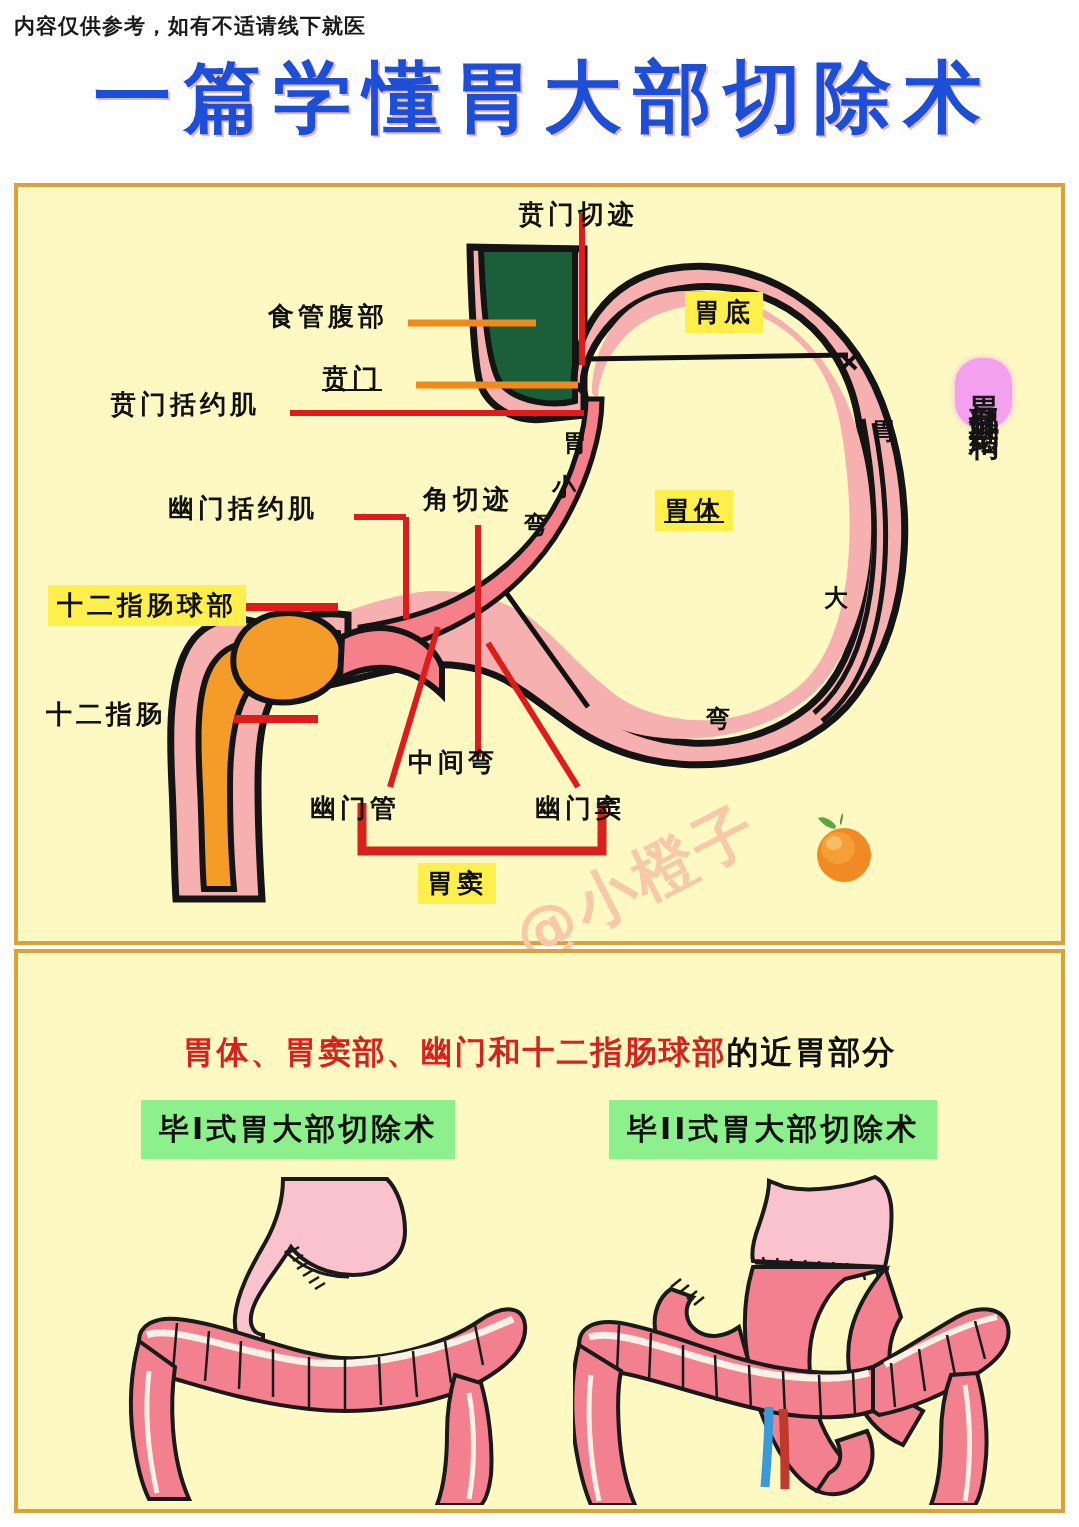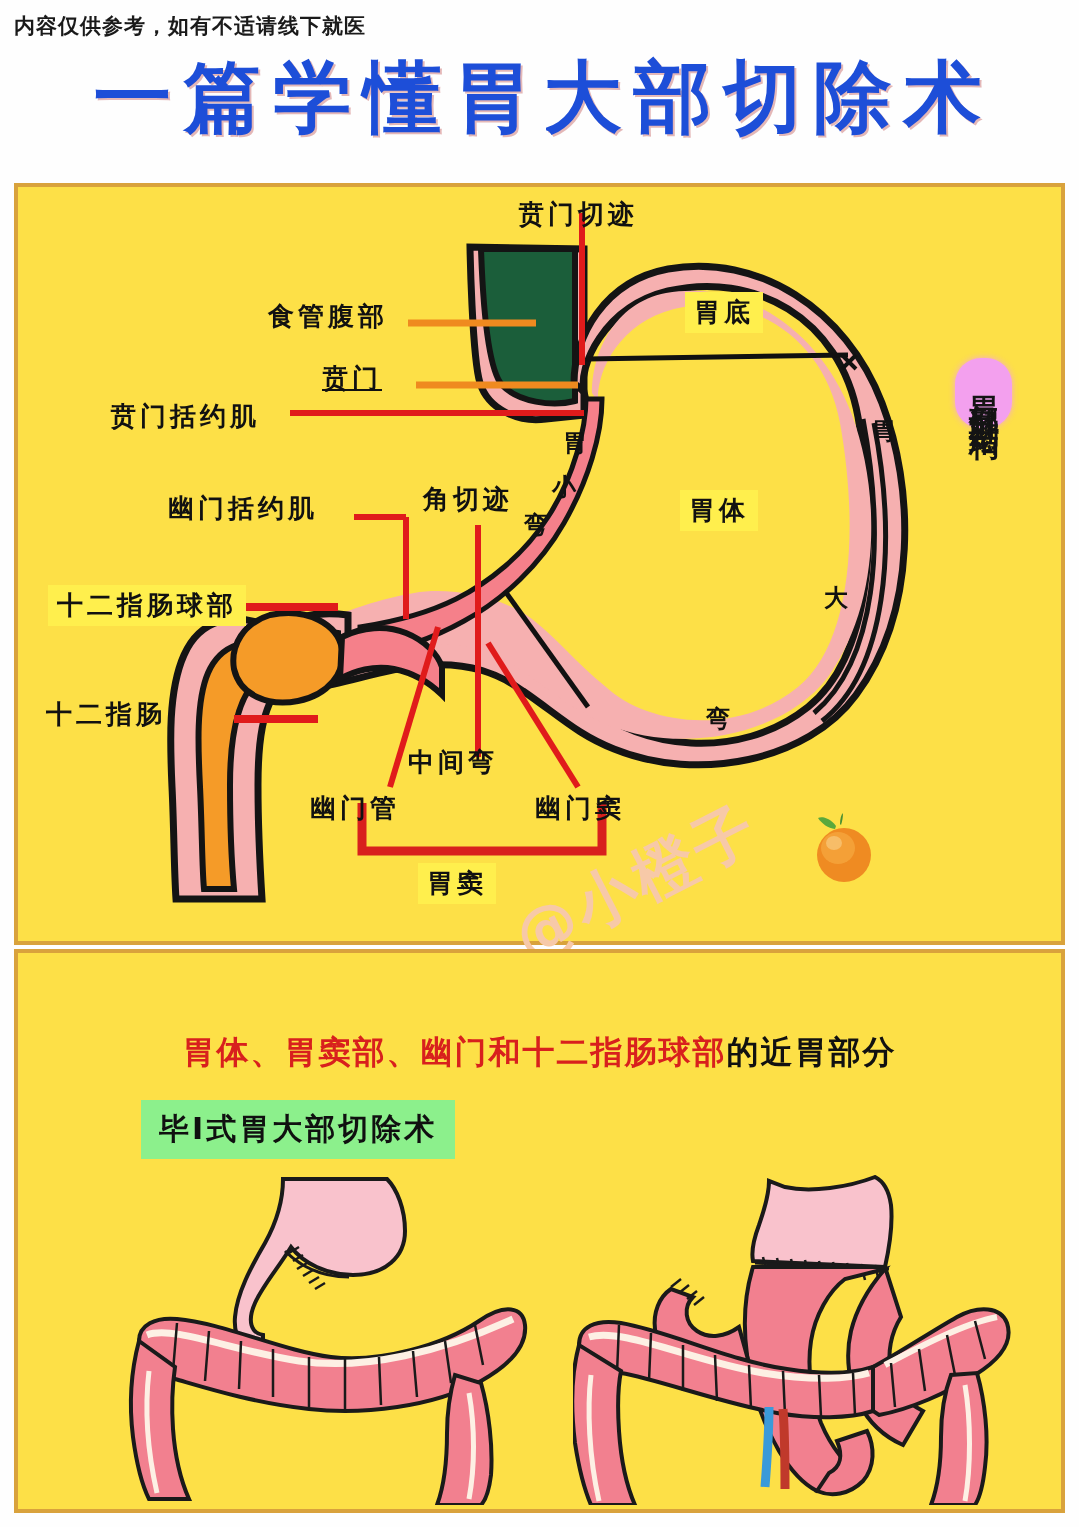--- a/index.html
+++ b/index.html
@@ -18,21 +18,21 @@
     position:absolute;left:4px;top:58px;width:1079px;text-align:center;
     font-size:78px;font-weight:bold;color:#1d4ed8;
     letter-spacing:12px;line-height:1;
     font-family:"DejaVu Sans",sans-serif;
     text-shadow:2px 2px 0 rgba(160,0,0,.28);
     white-space:nowrap;
   }
 
   
   .frame{
-    position:absolute;border:4px solid #d9a23c;background:#fde047;
+    position:absolute;border:4px solid #d9a23c;background:#fef9c3;
     box-sizing:border-box;
   }
   #anatomy-frame{left:14px;top:183px;width:1051px;height:762px;}
   #procedure-frame{left:14px;top:949px;width:1051px;height:564px;}
 
   
   #anatomy-svg{position:absolute;left:0;top:0;width:100%;height:100%;}
 
   
   .lbl{
@@ -219,33 +219,33 @@
       <polyline points="344,616 344,664 584,664 584,616" fill="none" stroke="#d8201d" stroke-width="9"></polyline>
     </g>
   </svg>
 
   <span class="lbl s26" style="left:500px;top:10px;">贲门切迹</span>
 
   <span class="lbl s26" style="left:250px;top:112px;">食管腹部</span>
 
   <span class="lbl s26" style="left:304px;top:174px;text-decoration:underline;">贲门</span>
 
-  <span class="lbl s26" style="left:92px;top:200px;margin-top:12px;">贲门括约肌</span>
+  <span class="lbl s26" style="left:92px;top:200px;">贲门括约肌</span>
 
   <span class="lbl s26" style="left:150px;top:304px;">幽门括约肌</span>
 
   <span class="lbl s26" style="left:405px;top:295px;">角切迹</span>
 
   <span class="lbl s24" style="left:545px;top:240px;">胃</span>
   <span class="lbl s24" style="left:534px;top:284px;">小</span>
   <span class="lbl s24" style="left:506px;top:322px;">弯</span>
 
   <span class="lbl s26 hl" style="left:667px;top:105px;">胃底</span>
 
-  <span class="lbl s26 hl" style="left:662px;top:303px;">胃体</span>
+  <span class="lbl s26 hl" style="left:637px;top:303px;text-decoration:underline;">胃体</span>
 
   <span class="lbl s24" style="left:854px;top:228px;">胃</span>
 
   <span class="lbl s24" style="left:806px;top:395px;">大</span>
   <span class="lbl s24" style="left:688px;top:516px;">弯</span>
 
   <span class="lbl s26 hl" style="left:14px;top:398px;margin-left:16px;">十二指肠球部</span>
 
   <span class="lbl s26" style="left:28px;top:510px;">十二指肠</span>
 
@@ -271,20 +271,21 @@
 
 <div class="frame" id="procedure-frame">
 
 
   <div class="proc-line" id="proc-line2">
     <span class="red">胃体、胃窦部、幽门和十二指肠球部</span><span class="blk">的近胃部分</span>
   </div>
 
   <div class="green-head" id="head-billroth1">毕I式胃大部切除术</div>
 
+  <div class="green-head" id="head-billroth2">毕II式胃大部切除术</div>
 
   <svg class="proc-svg" id="billroth1-svg" viewBox="0 0 440 330">
 
     <path d="M170,4 C170,30 162,50 152,68
              C138,92 124,118 122,142
              C120,166 134,178 150,178
              L150,160 C138,158 134,146 142,128
              C150,110 166,92 178,72
              C190,88 214,100 240,100
              C272,100 292,82 292,56

